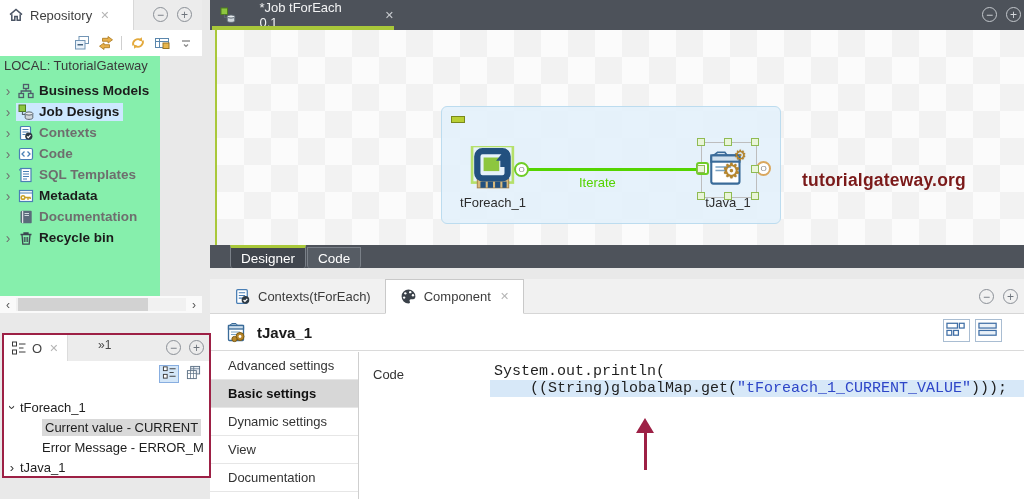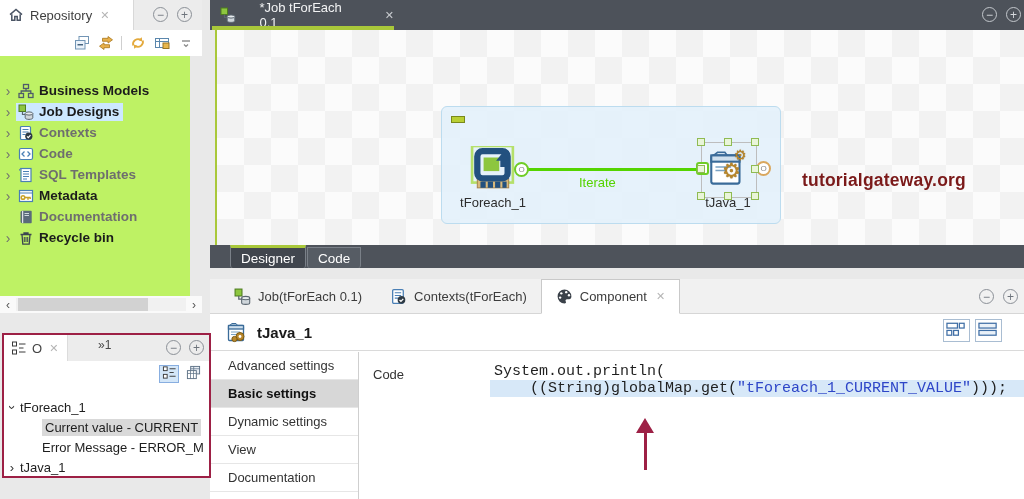--- a/index.html
+++ b/index.html
@@ -7,21 +7,21 @@
        font-family:"Liberation Sans",sans-serif;-webkit-font-smoothing:antialiased;}
   .abs{position:absolute;}
 
   
   .cbtn{display:inline-flex;align-items:center;justify-content:center;width:15px;height:15px;
         border:1.4px solid #8b9097;border-radius:50%;color:#6e747c;font-size:12px;line-height:1;
         box-sizing:border-box;background:transparent;}
   .cbtn.dark{border-color:#c3c7cc;color:#d6d9dd;}
 
   
-  .repo-panel{left:0;top:0;width:190px;height:313px;background:#bef264;}
+  .repo-panel{left:0;top:0;width:160px;height:313px;background:#86efac;}
   .repo-tabstrip{position:absolute;left:0;top:0;width:202px;height:30px;background:#ececec;}
   .repo-tab{position:absolute;left:0;top:0;width:134px;height:30px;background:#fff;
             border-right:1px solid #d8d8d8;display:flex;align-items:center;gap:6px;padding-left:7px;box-sizing:border-box;}
   .repo-tab .tlabel{font-size:13px;color:#3f3f3f;}
   .tab-close{color:#b5b5b5;font-size:11px;margin-left:2px;}
   .repo-winbtns{position:absolute;right:10px;top:7px;display:flex;gap:9px;}
   .repo-toolbar{position:absolute;left:0;top:30px;width:202px;height:26px;background:#fff;
                 display:flex;align-items:center;justify-content:flex-end;gap:7px;padding-right:8px;box-sizing:border-box;}
   .tbi{display:inline-flex;align-items:center;justify-content:center;width:17px;height:17px;}
   .tbi svg{width:16px;height:16px;}
@@ -187,20 +187,21 @@
             <rect x="9" y="8" width="6" height="5.5" fill="#e8b64c" stroke="#9a7524"></rect>
           </svg>
         </span>
       <span class="tbi">
           <svg viewBox="0 0 16 16">
             <path d="M4 6h8" stroke="#8a8a8a" stroke-width="1.4"></path>
             <path d="M6 9.5l2 2 2-2" fill="none" stroke="#8a8a8a" stroke-width="1.2"></path>
           </svg>
         </span>
     </div>
+    <div class="repo-location">LOCAL: TutorialGateway</div>
 
     <div class="repo-tree">
       <div class="rtree-item dark">
         <span class="rarrow">›</span>
         <span class="sel-span">
             <span class="ricon">
               <svg viewBox="0 0 16 16" fill="none" stroke="#4f5d6b" stroke-width="1.3">
                 <rect x="5.5" y="1.5" width="5" height="4"></rect>
                 <rect x="1" y="10.5" width="4.5" height="4"></rect>
                 <rect x="10.5" y="10.5" width="4.5" height="4"></rect>
@@ -440,31 +441,20 @@
     <div class="watermark" style="left:585px;top:140px;">tutorialgateway.org</div>
   </div>
 
   <div class="abs designer-bar">
     <div class="dtab active">Designer</div>
     <div class="dtab idle">Code</div>
   </div>
 
   <div class="abs bottom-panel">
     <div class="ptabs">
-      <div class="ptab">
-        <span class="picon">
-            <svg viewBox="0 0 16 16">
-              <rect x="1" y="1" width="6.5" height="6.5" fill="#8dc63f" stroke="#4e7d1e"></rect>
-              <path d="M4.5 7.5v3h3" fill="none" stroke="#5b6670" stroke-width="1.2"></path>
-              <path d="M7.2 9.5v4.3c0 .9 1.7 1.6 3.8 1.6s3.8-.7 3.8-1.6V9.5" fill="#cfd6db" stroke="#5b6670"></path>
-              <ellipse cx="11" cy="9.5" rx="3.8" ry="1.6" fill="#e7ebee" stroke="#5b6670"></ellipse>
-            </svg>
-          </span>
-        <span>Job(tForEach 0.1)</span>
-      </div>
       <div class="ptab">
         <span class="picon">
             <svg viewBox="0 0 16 16">
               <rect x="2.5" y="1.5" width="10" height="13" rx="1" fill="#fff" stroke="#4a7fb5" stroke-width="1.2"></rect>
               <path d="M4.5 4.5h6M4.5 7h6M4.5 9.5h3" stroke="#4a7fb5"></path>
               <circle cx="10.8" cy="11.2" r="3.6" fill="#2e3a44"></circle>
               <path d="M9 11.3l1.3 1.3 2.2-2.4" stroke="#fff" stroke-width="1.2" fill="none"></path>
             </svg>
           </span>
         <span>Contexts(tForEach)</span>

